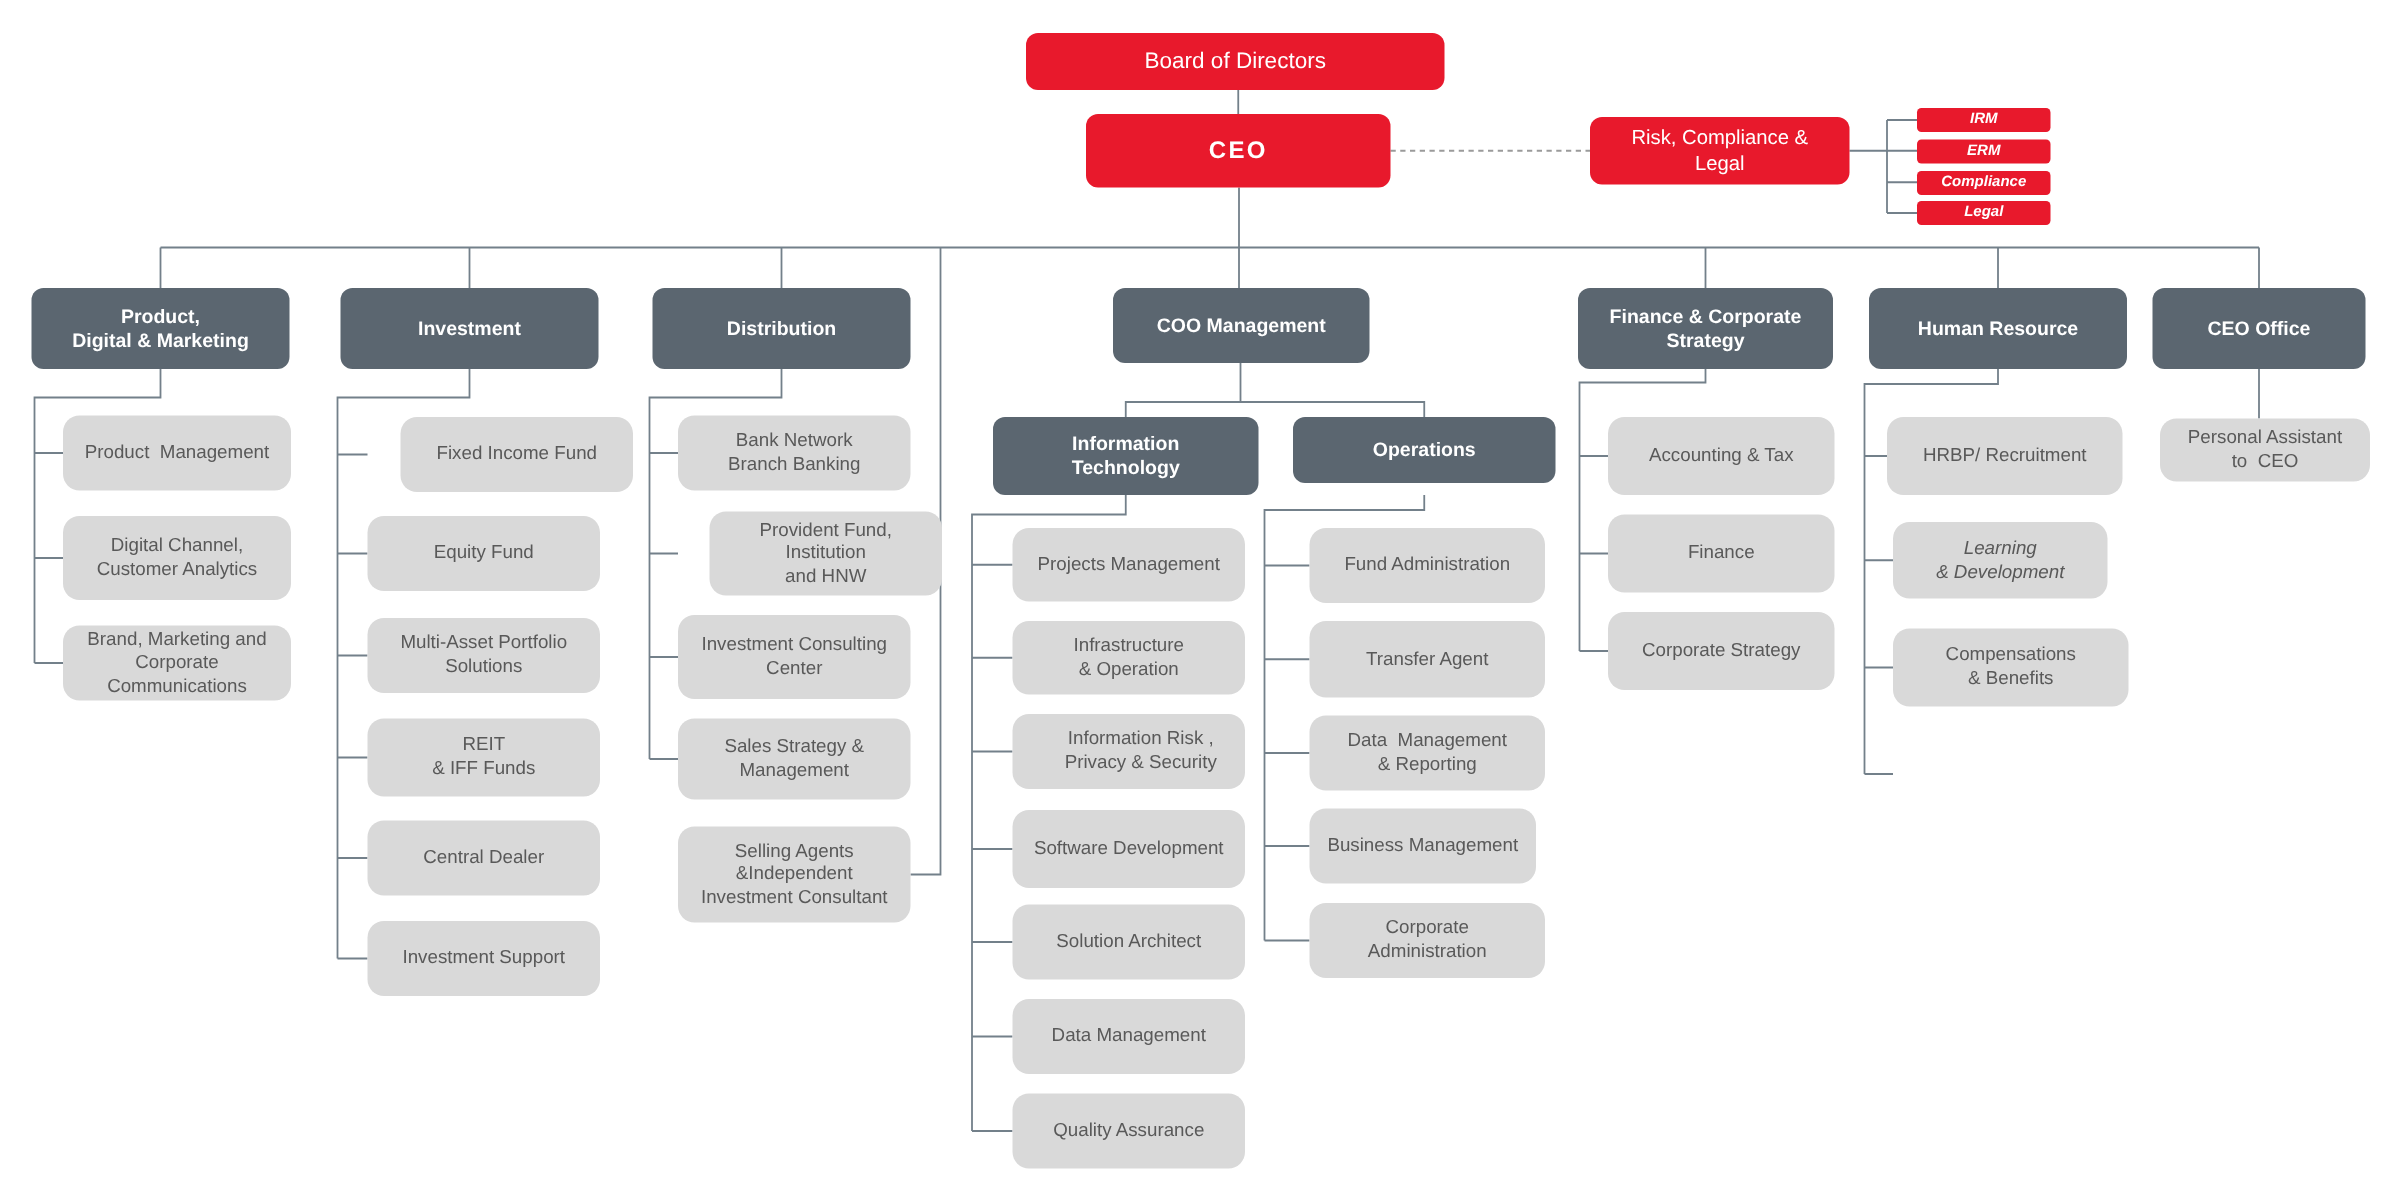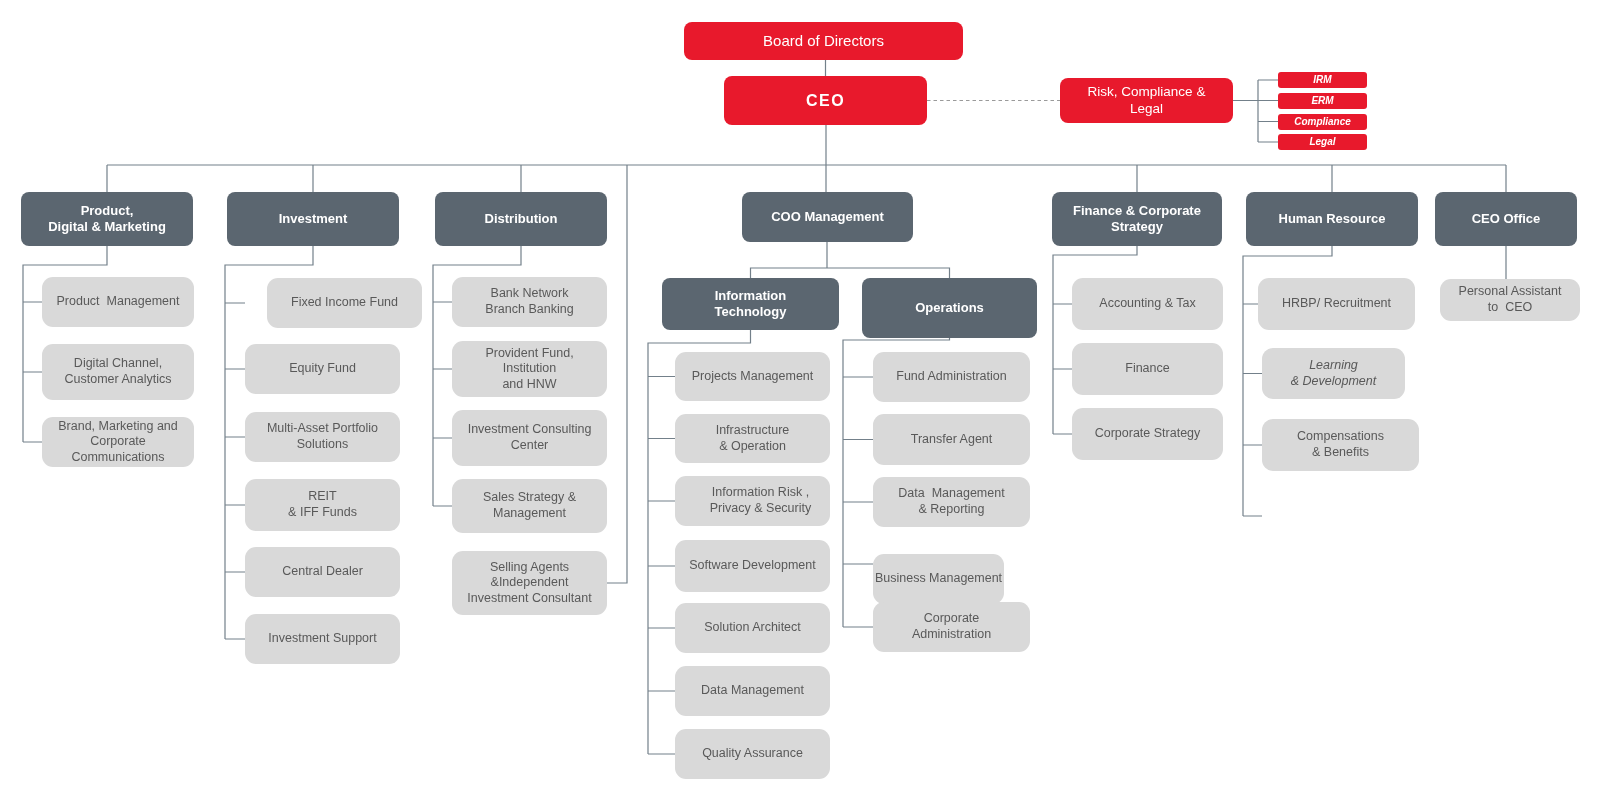--- a/index.html
+++ b/index.html
@@ -48,21 +48,21 @@
     <div class="box light" style="left: 245px; top: 344px; width: 155px; height: 50px;">Equity Fund</div>
     <div class="box light" style="left: 245px; top: 412px; width: 155px; height: 50px;">Multi-Asset Portfolio
 Solutions</div>
     <div class="box light" style="left: 245px; top: 479px; width: 155px; height: 52px;">REIT
 &amp; IFF Funds</div>
     <div class="box light" style="left: 245px; top: 547px; width: 155px; height: 50px;">Central Dealer</div>
     <div class="box light" style="left: 245px; top: 614px; width: 155px; height: 50px;">Investment Support</div>
     <div class="box dark" style="left: 435px; top: 192px; width: 172px; height: 54px;">Distribution</div>
     <div class="box light" style="left: 452px; top: 277px; width: 155px; height: 50px;">Bank Network
 Branch Banking</div>
-    <div class="box light" style="left: 452px; top: 341px; width: 155px; height: 56px;">Provident Fund,
+    <div class="box light" style="left: 473px; top: 341px; width: 155px; height: 56px;">Provident Fund,
 Institution
 and HNW</div>
     <div class="box light" style="left: 452px; top: 410px; width: 155px; height: 56px;">Investment Consulting
 Center</div>
     <div class="box light" style="left: 452px; top: 479px; width: 155px; height: 54px;">Sales Strategy &amp;
 Management</div>
     <div class="box light" style="left: 452px; top: 551px; width: 155px; height: 64px;">Selling Agents
 &amp;Independent
 Investment Consultant</div>
     <div class="box dark" style="left: 742px; top: 192px; width: 171px; height: 50px;">COO Management</div>
@@ -70,26 +70,26 @@
 Technology</div>
     <div class="box light" style="left: 675px; top: 352px; width: 155px; height: 49px;">Projects Management</div>
     <div class="box light" style="left: 675px; top: 414px; width: 155px; height: 49px;">Infrastructure
 &amp; Operation</div>
     <div class="box light" style="left: 675px; top: 476px; width: 155px; height: 50px; padding-left: 16px;">Information Risk ,
 Privacy &amp; Security</div>
     <div class="box light" style="left: 675px; top: 540px; width: 155px; height: 52px;">Software Development</div>
     <div class="box light" style="left: 675px; top: 603px; width: 155px; height: 50px;">Solution Architect</div>
     <div class="box light" style="left: 675px; top: 666px; width: 155px; height: 50px;">Data Management</div>
     <div class="box light" style="left: 675px; top: 729px; width: 155px; height: 50px;">Quality Assurance</div>
-    <div class="box dark" style="left: 862px; top: 278px; width: 175px; height: 60px;">Operations</div>
+    <div class="box dark" style="left: 862px; top: 278px; width: 175px; height: 44px;">Operations</div>
     <div class="box light" style="left: 873px; top: 352px; width: 157px; height: 50px;">Fund Administration</div>
     <div class="box light" style="left: 873px; top: 414px; width: 157px; height: 51px;">Transfer Agent</div>
     <div class="box light" style="left: 873px; top: 477px; width: 157px; height: 50px;">Data  Management
 &amp; Reporting</div>
-    <div class="box light" style="left: 873px; top: 539px; width: 131px; height: 50px; margin-top: 15px;">Business Management</div>
+    <div class="box light" style="left: 873px; top: 539px; width: 151px; height: 50px;">Business Management</div>
     <div class="box light" style="left: 873px; top: 602px; width: 157px; height: 50px;">Corporate
 Administration</div>
     <div class="box dark" style="left: 1052px; top: 192px; width: 170px; height: 54px;">Finance &amp; Corporate
 Strategy</div>
     <div class="box light" style="left: 1072px; top: 278px; width: 151px; height: 52px;">Accounting &amp; Tax</div>
     <div class="box light" style="left: 1072px; top: 343px; width: 151px; height: 52px;">Finance</div>
     <div class="box light" style="left: 1072px; top: 408px; width: 151px; height: 52px;">Corporate Strategy</div>
     <div class="box dark" style="left: 1246px; top: 192px; width: 172px; height: 54px;">Human Resource</div>
     <div class="box light" style="left: 1258px; top: 278px; width: 157px; height: 52px;">HRBP/ Recruitment</div>
     <div class="box light" style="left: 1262px; top: 348px; width: 143px; height: 51px; font-style: italic;">Learning

